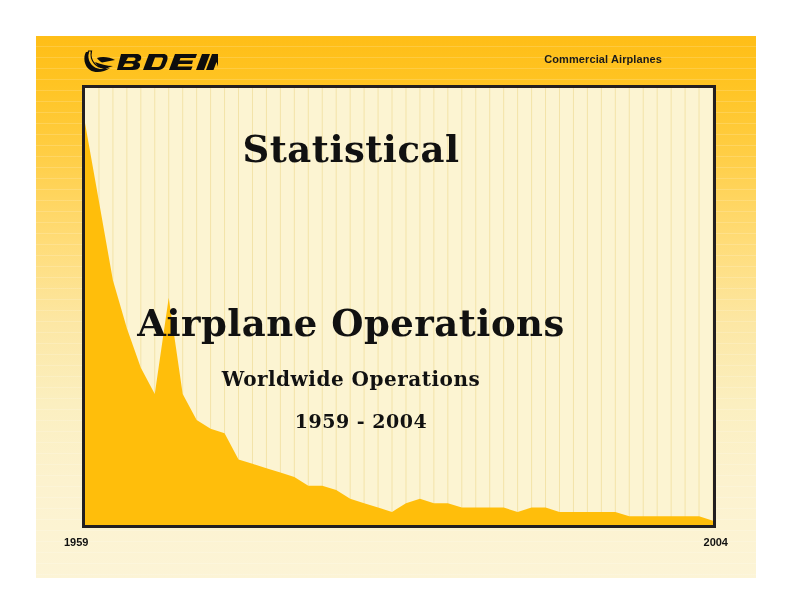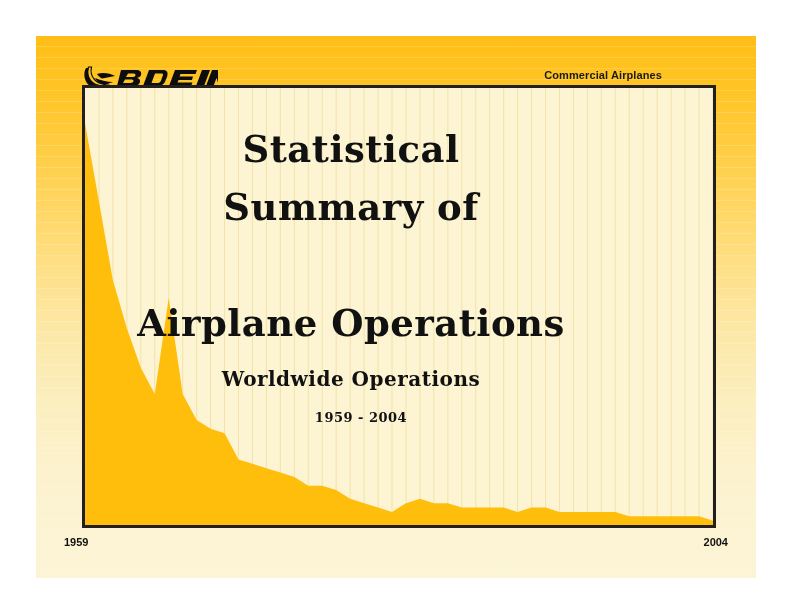--- a/index.html
+++ b/index.html
@@ -44,21 +44,20 @@
         rgba(255,255,255,0.16) 11px);
     pointer-events: none;
   }
 
   
   #header {
     position: absolute;
     left: 0; top: 0;
     width: 664px;
     height: 49px;
-    margin-top: 16px;
   }
   #boeing-logo {
     position: absolute;
     left: 46px;
     top: 13px;
     width: 136px;
     height: 26px;
   }
   #unit-label {
     position: absolute;
@@ -119,21 +118,21 @@
   #title-1 { position:absolute; left:0; right:0; top: 42px;  font-size: 37px; }
   #title-2 { position:absolute; left:0; right:0; top: 100px; font-size: 37px; }
   #title-3 { position:absolute; left:0; right:0; top: 158px; font-size: 37px; }
   #title-4 { position:absolute; left:0; right:0; top: 216px; font-size: 37px; }
   #subtitle-1 {
     position:absolute; left:0; right:0; top: 282px;
     font-size: 20px;
   }
   #subtitle-2 {
     position:absolute; left:0; right:0; top: 325px;
-    font-size: 13px;
+    font-size: 19px;
     padding-left: 20px;
   }
 
   
   .year-label {
     position: absolute;
     font-size: 11px;
     font-weight: bold;
     color: #111111;
   }
@@ -241,21 +240,20 @@
           <line x1="628.00" y1="0" x2="628.00" y2="437" stroke="#F3E3A8" stroke-width="1"></line>
         </svg>
       <svg id="chart-svg" viewBox="0 0 628 437" preserveAspectRatio="none" width="628" height="437" aria-hidden="true">
           <path d="M 0 437 L 0 34.96 L 13.96 113.62 L 27.91 192.28 L 41.87 240.35 L 55.82 279.68 L 69.78 305.90 L 83.73 209.76 L 97.69 305.90 L 111.64 332.12 L 125.60 340.86 L 139.56 345.23 L 153.51 371.45 L 167.47 375.82 L 181.42 380.19 L 195.38 384.56 L 209.33 388.93 L 223.29 397.67 L 237.24 397.67 L 251.20 402.04 L 265.16 410.78 L 279.11 415.15 L 293.07 419.52 L 307.02 423.89 L 320.98 415.15 L 334.93 410.78 L 348.89 415.15 L 362.84 415.15 L 376.80 419.52 L 390.76 419.52 L 404.71 419.52 L 418.67 419.52 L 432.62 423.89 L 446.58 419.52 L 460.53 419.52 L 474.49 423.89 L 488.44 423.89 L 502.40 423.89 L 516.36 423.89 L 530.31 423.89 L 544.27 428.26 L 558.22 428.26 L 572.18 428.26 L 586.13 428.26 L 600.09 428.26 L 614.04 428.26 L 628.00 432.63 L 628 437 Z" fill="#FFBE0B"></path>
         </svg>
     </div>
   </div>
 
   <div id="title-block">
     <div class="title-line" id="title-1">Statistical</div>
-    <div class="title-line" id="title-2">Summary of</div>
     <div class="title-line" id="title-4">Airplane Operations</div>
     <div class="title-line" id="subtitle-1">Worldwide Operations</div>
     <div class="title-line" id="subtitle-2">1959 - 2004</div>
   </div>
 
   <div class="year-label" id="year-start">1959</div>
   <div class="year-label" id="year-end">2004</div>
 
 </div>
 

